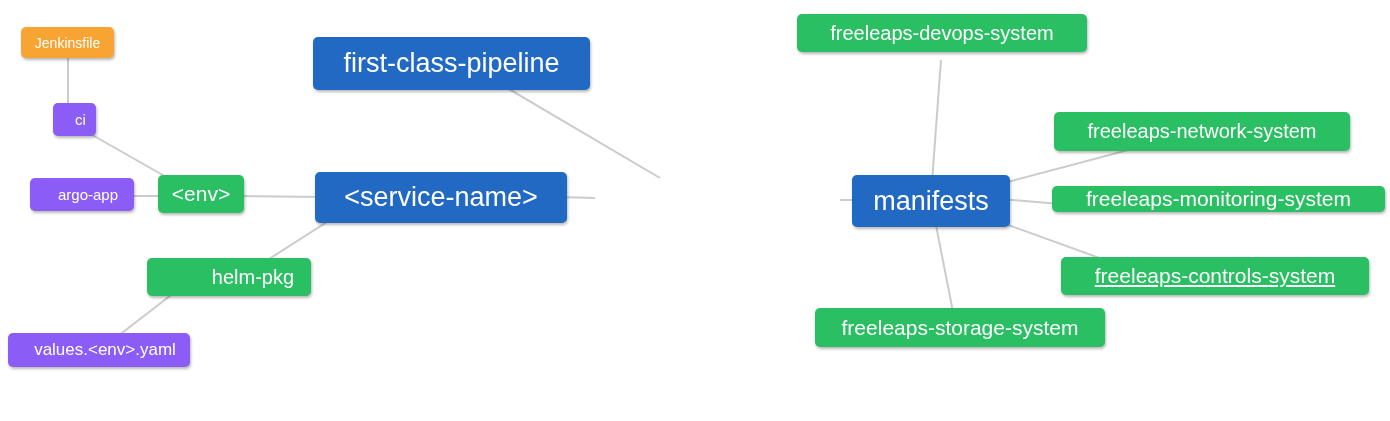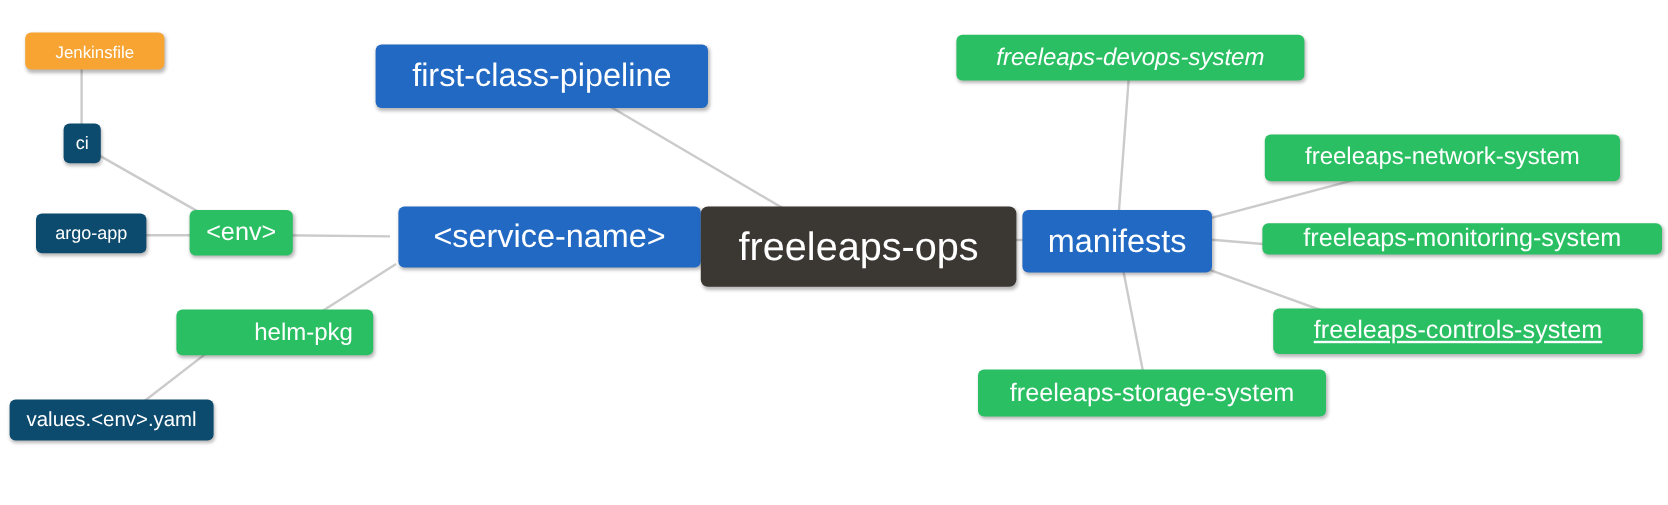--- a/index.html
+++ b/index.html
@@ -34,37 +34,37 @@
     justify-content: center;
     color: #ffffff;
     white-space: nowrap;
     border-radius: 5px;
     box-shadow: 1px 2px 3px rgba(0,0,0,0.28);
     cursor: pointer;
     user-select: none;
   }
   
   .c-orange { background: #f7a433; }
-  .c-red    { background: #0c4a6e; }
+  .c-red    { background: #8b5cf6; padding-left: 12px; }
   .c-green  { background: #29bf62; }
   .c-blue   { background: #2169c3; }
   .c-dark   { background: #3b3733; border-radius: 6px; }
 
   
-  .n0  { left: 21px;   top: 27px;  width: 116px;  height: 31px; font-size: 14px; }
+  .n0  { left: 21px;   top: 27px;  width: 93px;  height: 31px; font-size: 14px; }
   .n1  { left: 53px;   top: 103px; width: 31px;  height: 33px; font-size: 15px; }
   .n2  { left: 30px;   top: 178px; width: 92px;  height: 33px; font-size: 15px; }
   .n3  { left: 158px;  top: 175px; width: 86px;  height: 38px; font-size: 21px; }
   .n4  { left: 147px;  top: 258px; width: 116px; height: 38px; font-size: 20px; padding-left: 48px; }
   .n5  { left: 8px;    top: 333px; width: 170px; height: 34px; font-size: 17px; }
   .n6  { left: 313px;  top: 37px;  width: 277px; height: 53px; font-size: 27px; }
-  .n7  { left: 315px;  top: 172px; width: 252px; height: 51px; font-size: 27px; margin-left: 17px; }
+  .n7  { left: 315px;  top: 172px; width: 252px; height: 51px; font-size: 27px; }
   .n8  { left: 584px;  top: 172px; width: 263px; height: 67px; font-size: 33px; }
   .n9  { left: 852px;  top: 175px; width: 158px; height: 52px; font-size: 27px; text-align: center; }
-  .n10 { left: 797px;  top: 29px;  width: 290px; height: 38px; font-size: 20px; font-style: italic; }
+  .n10 { left: 797px;  top: 14px;  width: 290px; height: 38px; font-size: 20px; }
   .n11 { left: 1054px; top: 112px; width: 296px; height: 39px; font-size: 20px; text-align: right; }
   .n12 { left: 1052px; top: 186px; width: 333px; height: 26px; font-size: 21px; }
   .n13 { left: 1061px; top: 257px; width: 308px; height: 38px; font-size: 21px; text-decoration: underline; }
   .n14 { left: 815px;  top: 308px; width: 290px; height: 39px; font-size: 21px; }
 </style>
 </head>
 <body>
 
 <div class="canvas">
 
@@ -86,21 +86,20 @@
   </svg>
 
   <div class="node c-orange n0">Jenkinsfile</div>
   <div class="node c-red    n1">ci</div>
   <div class="node c-red    n2">argo-app</div>
   <div class="node c-green  n3">&lt;env&gt;</div>
   <div class="node c-green  n4">helm-pkg</div>
   <div class="node c-red    n5">values.&lt;env&gt;.yaml</div>
   <div class="node c-blue   n6">first-class-pipeline</div>
   <div class="node c-blue   n7">&lt;service-name&gt;</div>
-  <div class="node c-dark   n8">freeleaps-ops</div>
   <div class="node c-blue   n9">manifests</div>
   <div class="node c-green  n10">freeleaps-devops-system</div>
   <div class="node c-green  n11">freeleaps-network-system</div>
   <div class="node c-green  n12">freeleaps-monitoring-system</div>
   <div class="node c-green  n13">freeleaps-controls-system</div>
   <div class="node c-green  n14">freeleaps-storage-system</div>
 
 </div>
 
 </body></html>

